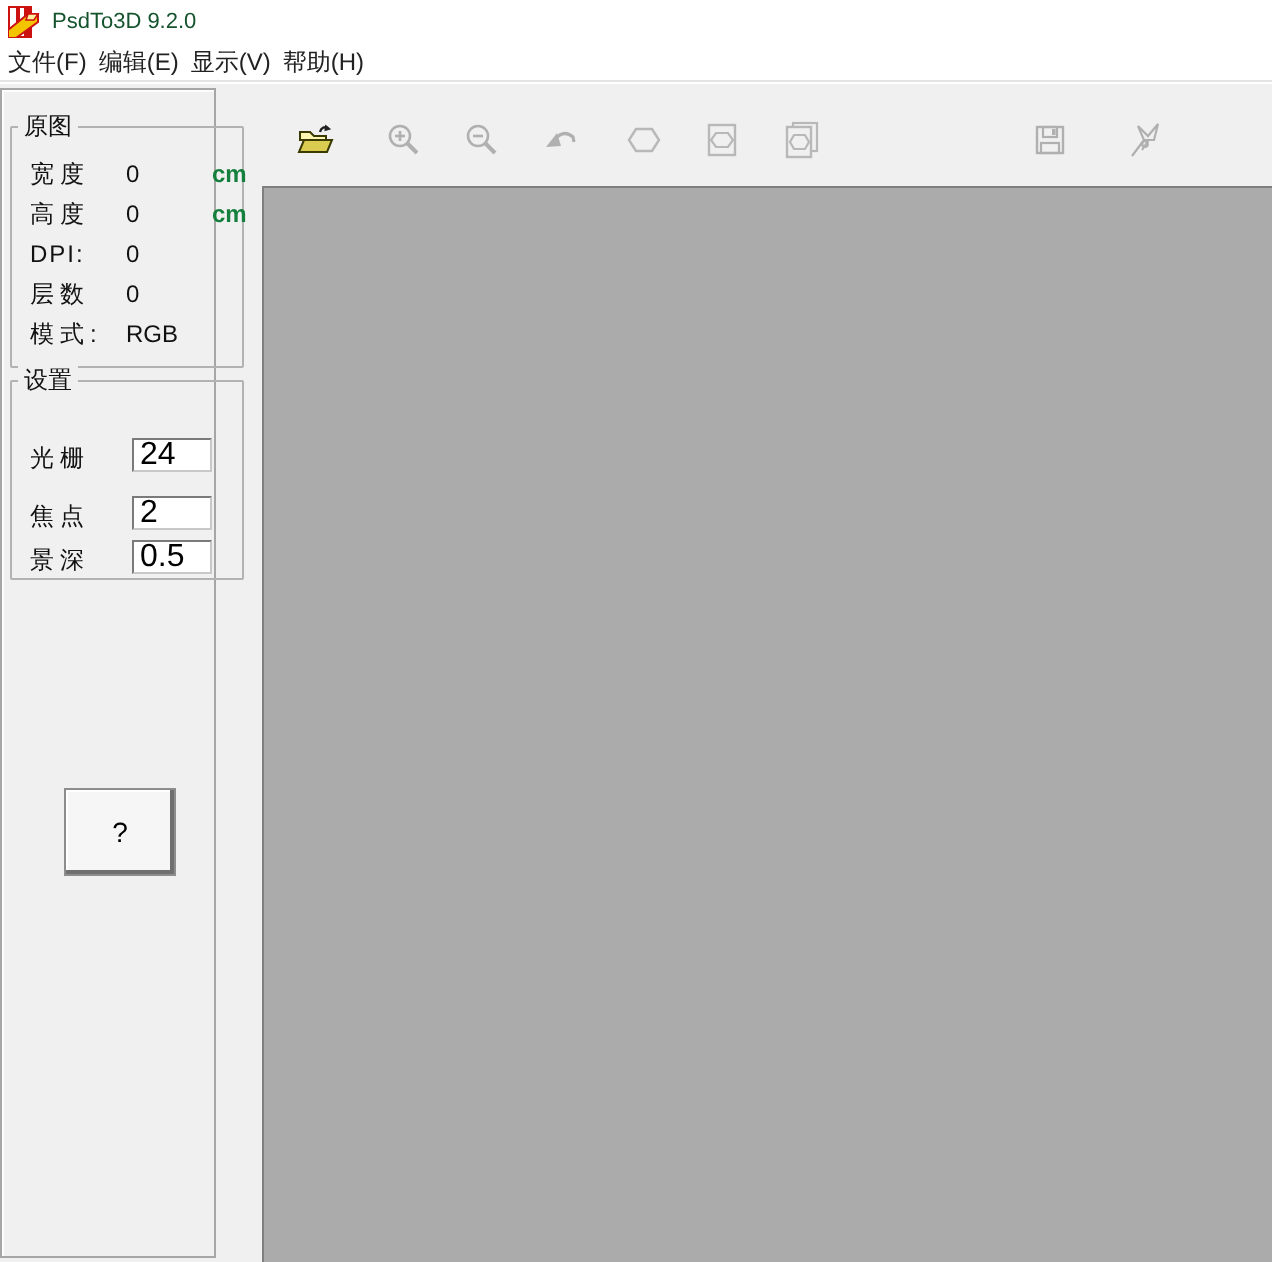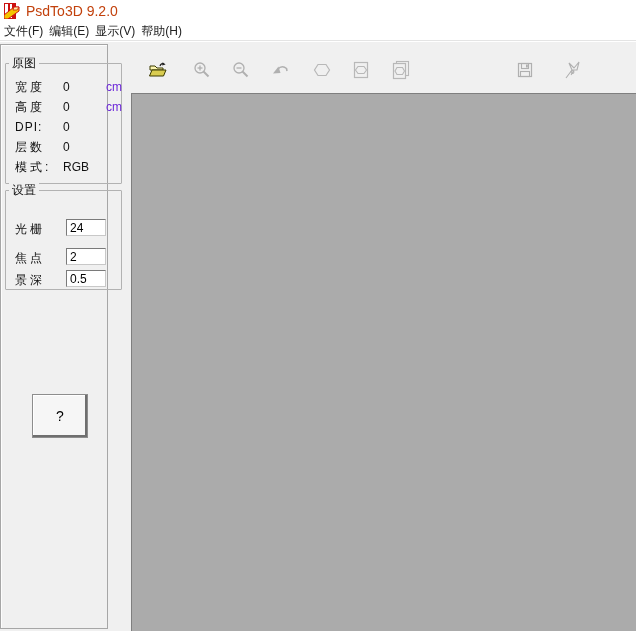--- a/index.html
+++ b/index.html
@@ -6,21 +6,21 @@
   html,body { width:636px; height:631px; }
   body {
     font-family:"Liberation Sans","DejaVu Sans",sans-serif;
     font-size:12px; color:#1a1a1a; background:#ffffff;
     position:relative; overflow:hidden;
   }
 
   
   .titlebar { position:absolute; left:0; top:0; width:636px; height:22px; background:#ffffff; }
   .app-icon { position:absolute; left:4px; top:3px; width:16px; height:16px; }
-  .title-text { position:absolute; left:26px; top:0; line-height:22px; font-size:14px; color:#c2410c; }
+  .title-text { position:absolute; left:26px; top:0; line-height:22px; font-size:11px; color:#14532d; }
 
   
   .menubar {
     position:absolute; left:0; top:22px; width:636px; height:19px;
     background:#ffffff; border-bottom:1px solid #e4e4e4;
     display:flex; align-items:center; padding-left:1px;
   }
   .menu-item { padding:0 3px; line-height:18px; color:#222; cursor:default; }
 
   
@@ -40,28 +40,28 @@
     position:absolute; left:4px; width:117px;
     border:1px solid #b2b2b2; border-radius:1px;
   }
   .groupbox-label {
     position:absolute; top:-8px; left:3px; background:#f0f0f0;
     padding:0 3px; line-height:14px; color:#111;
   }
   .g-row { position:absolute; left:0; width:100%; height:15px; line-height:15px; }
   .g-label { position:absolute; left:9px; letter-spacing:3px; color:#111; white-space:nowrap; }
   .g-value { position:absolute; left:57px; color:#111; }
-  .g-unit  { position:absolute; left:100px; color:#6d28d9; }
+  .g-unit  { position:absolute; left:100px; color:#15803d;font-weight:bold; }
 
   .s-row { position:absolute; left:0; width:100%; height:18px; }
   .s-label { position:absolute; left:9px; top:2px; letter-spacing:3px; color:#111; white-space:nowrap; }
   .s-input {
     position:absolute; left:60px; top:0; width:40px; height:17px;
     border:1px solid #7a7a7a; border-bottom-color:#c8c8c8; border-right-color:#c8c8c8;
-    background:#ffffff; font-family:inherit; font-size:12px; color:#000;
+    background:#ffffff; font-family:inherit; font-size:16px; color:#000;
     padding:0 0 0 3px; outline:none;
   }
 
   .help-btn {
     position:absolute; left:31px; top:349px; width:56px; height:44px;
     background:#f6f6f6; border:1px solid #8d8d8d;
     box-shadow:inset -2px -2px 0 #6f6f6f, inset 1px 1px 0 #ffffff;
     font-family:inherit; font-size:14px; color:#000; cursor:default;
   }
 

